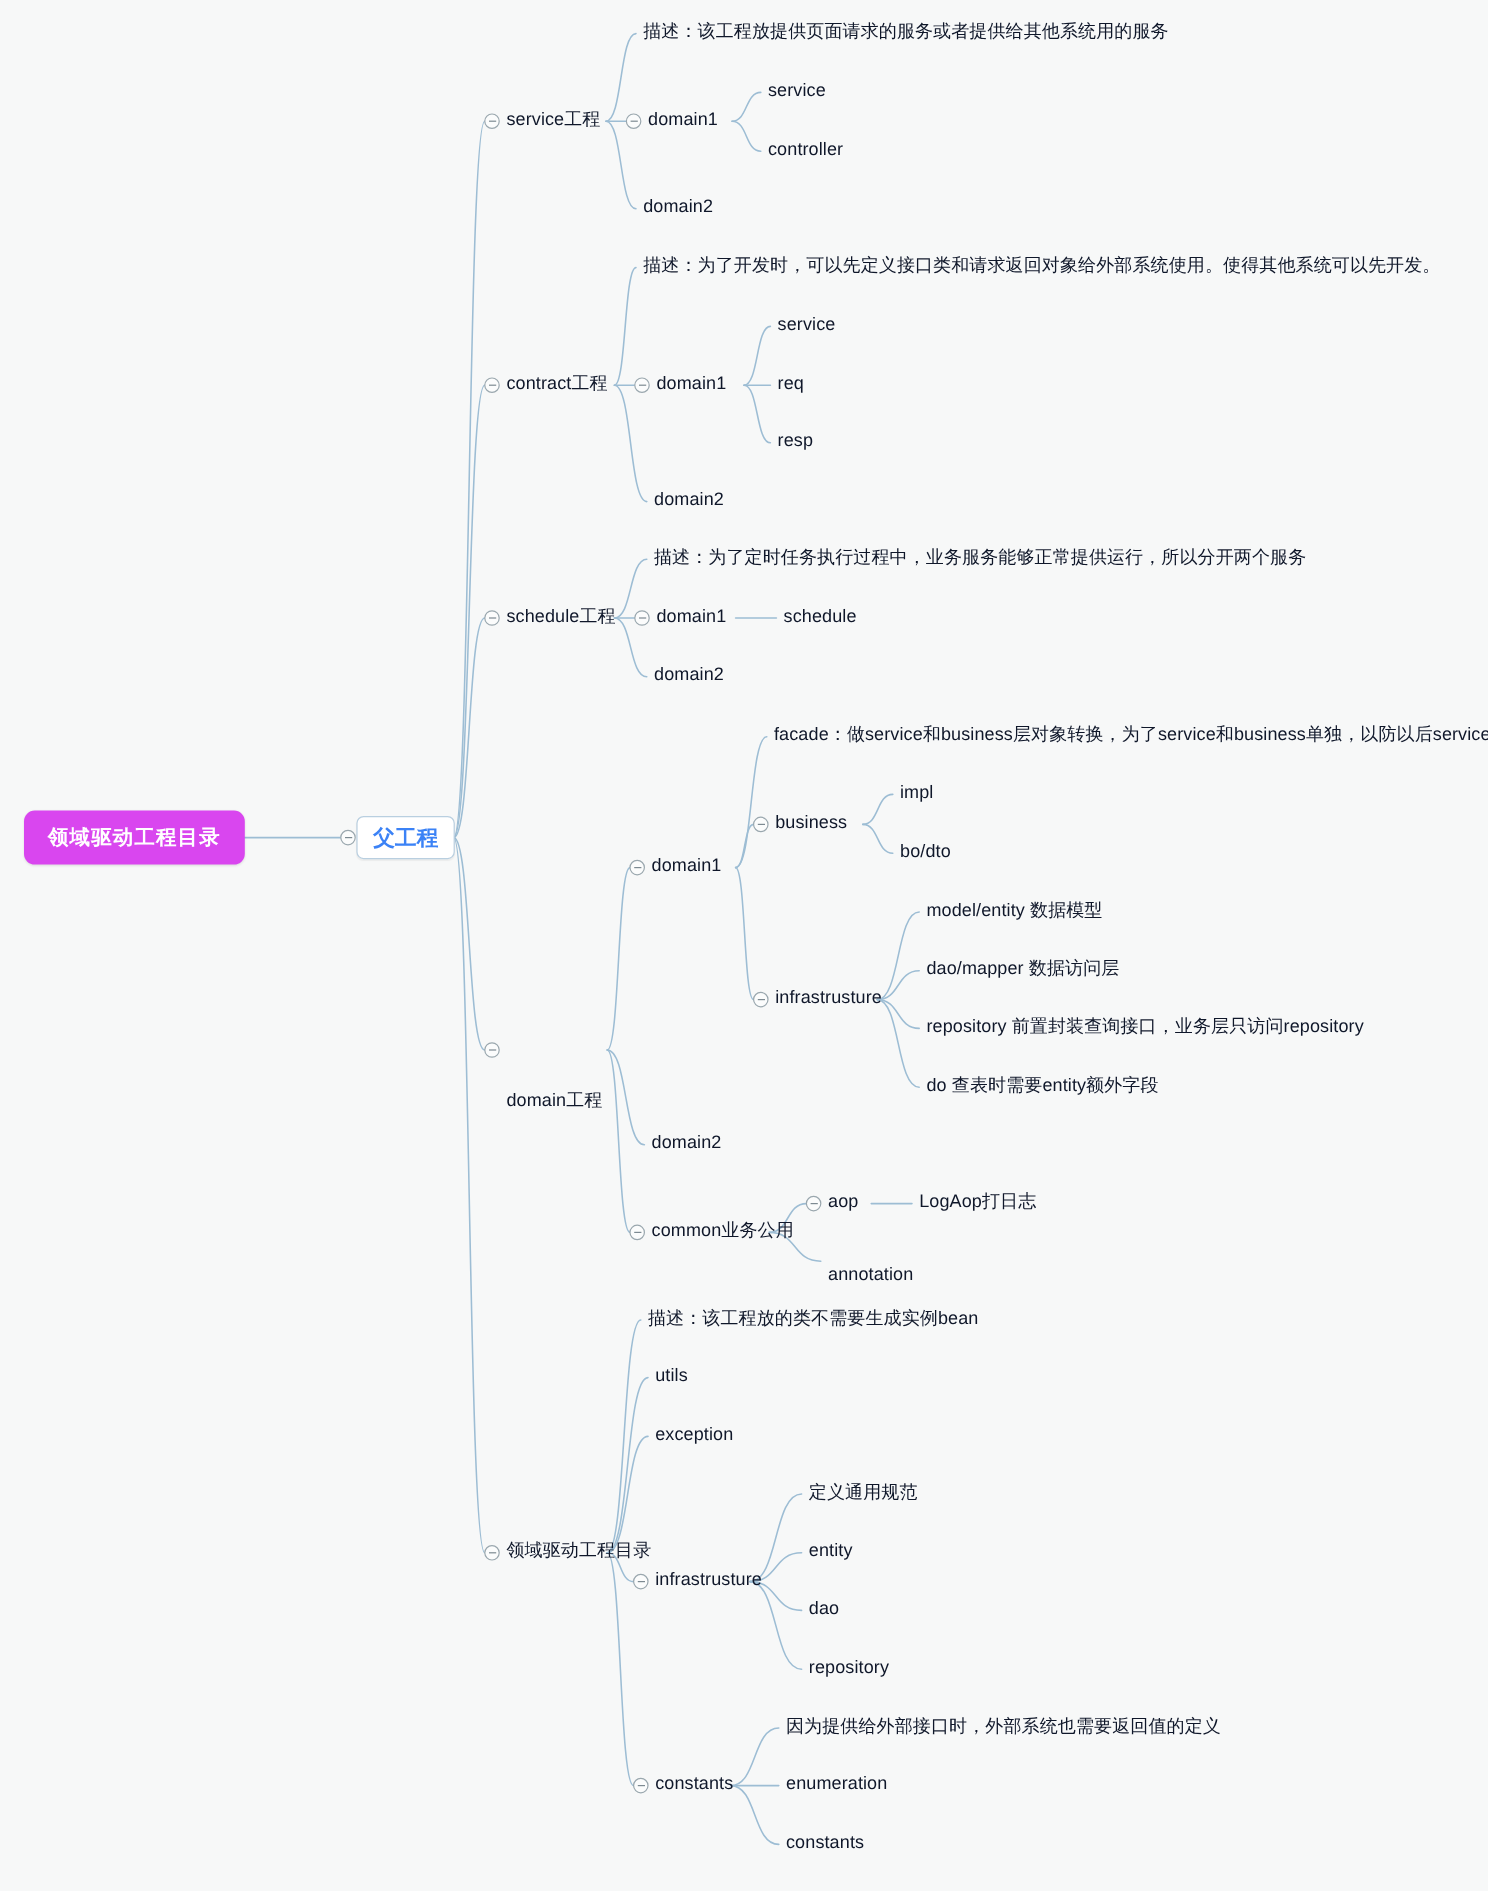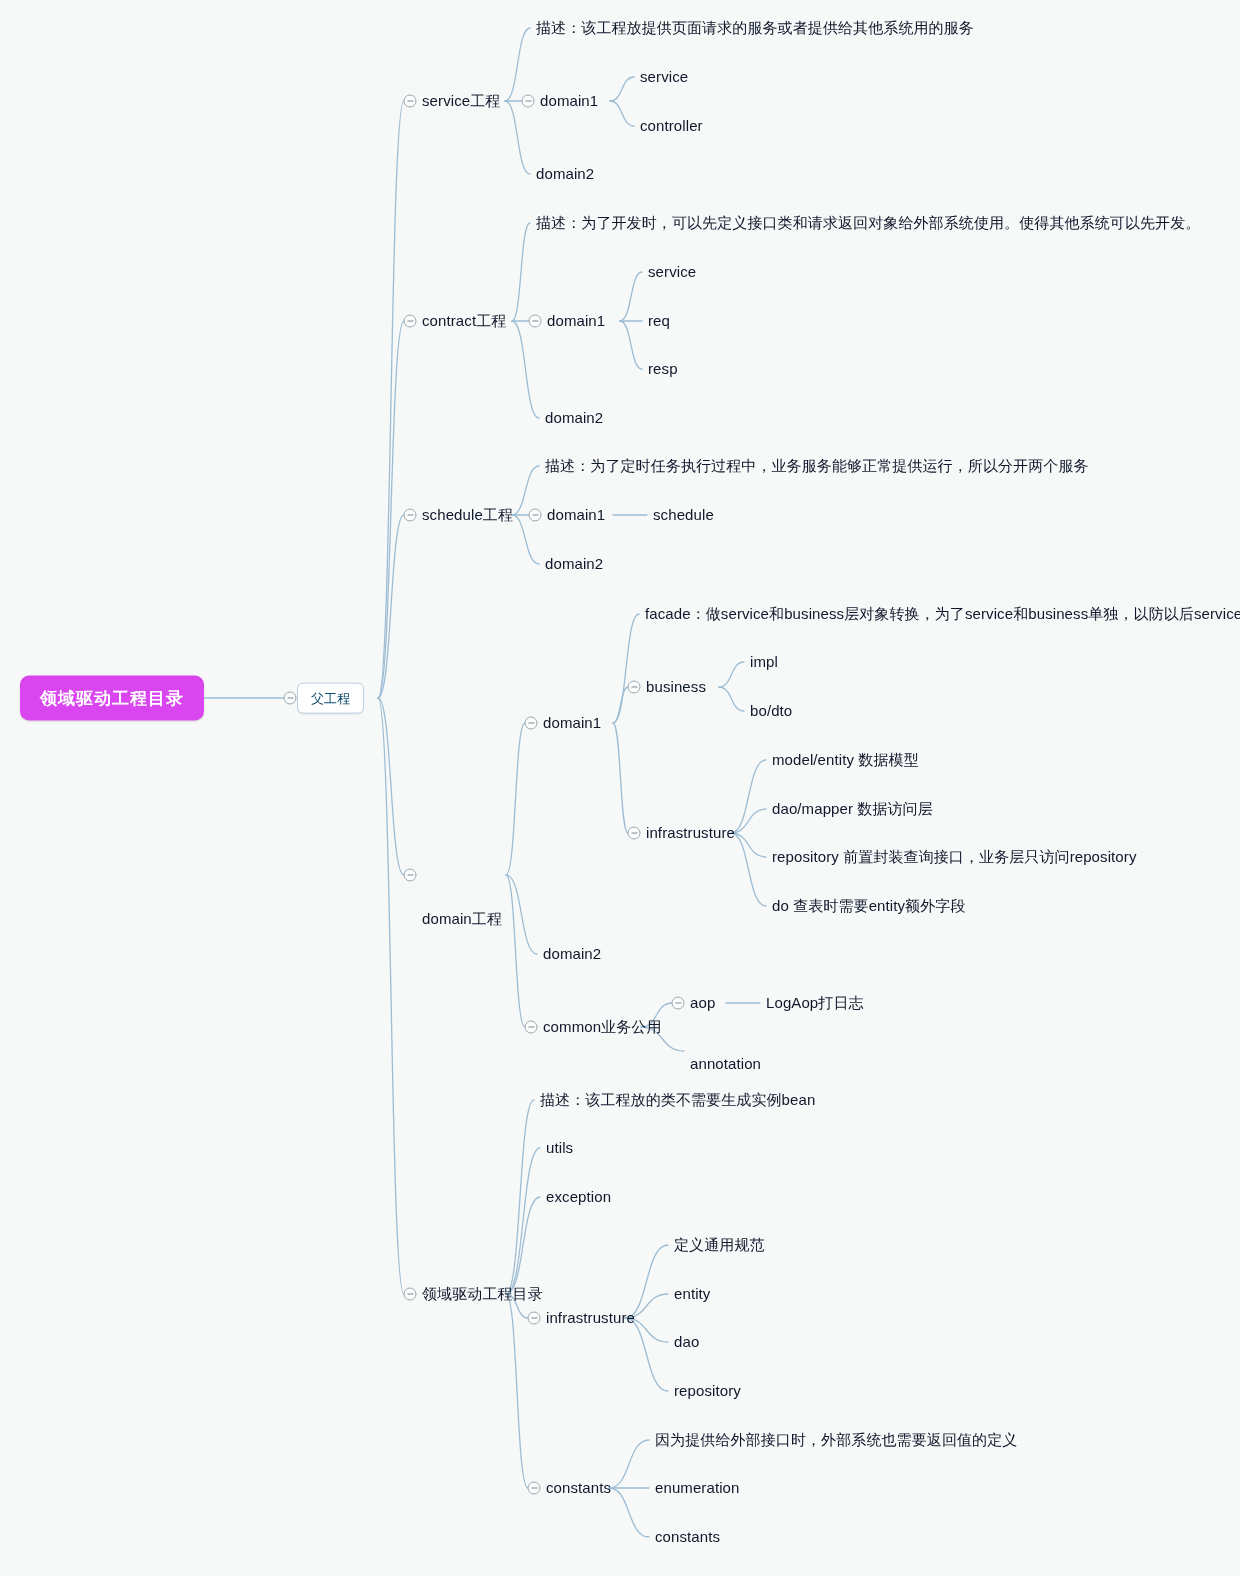--- a/index.html
+++ b/index.html
@@ -58,22 +58,23 @@
   .boxed-node {
     position: absolute;
     transform: translateY(-50%);
     background: #ffffff;
     border: 1px solid #b9cfe0;
     border-radius: 6px;
     padding: 5px 13px;
     box-shadow: 0 1px 1px rgba(0,0,0,0.05);
   }
   .boxed-node .node-label {
-    font-size: 13px;
-    color: #0c4a6e;
+    font-size: 18px;
+    color: #3b82f6;
+    font-weight: bold;
   }
   .toggle {
     position: absolute;
     width: 13px;
     height: 13px;
     border: 1px solid #9aa7ae;
     border-radius: 50%;
     background: #fbfcfc;
     transform: translate(-50%, -50%);
     box-sizing: border-box;

